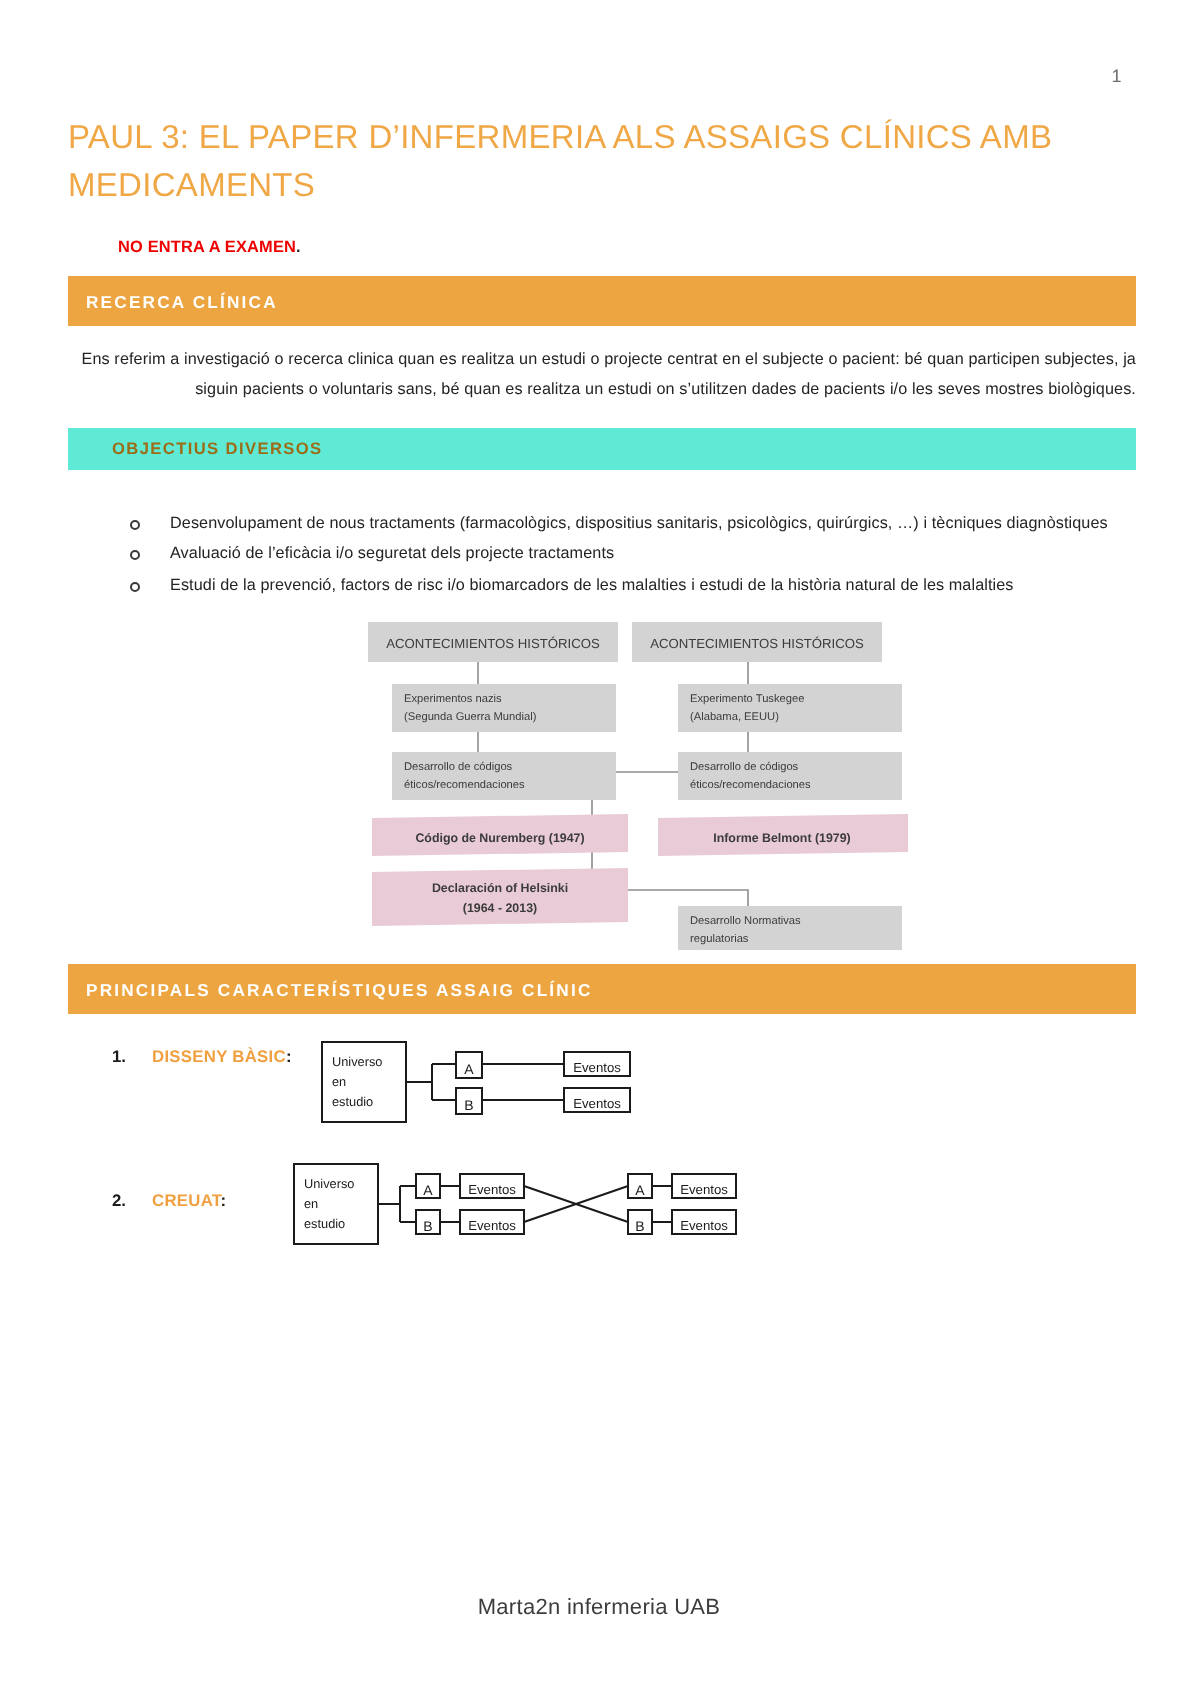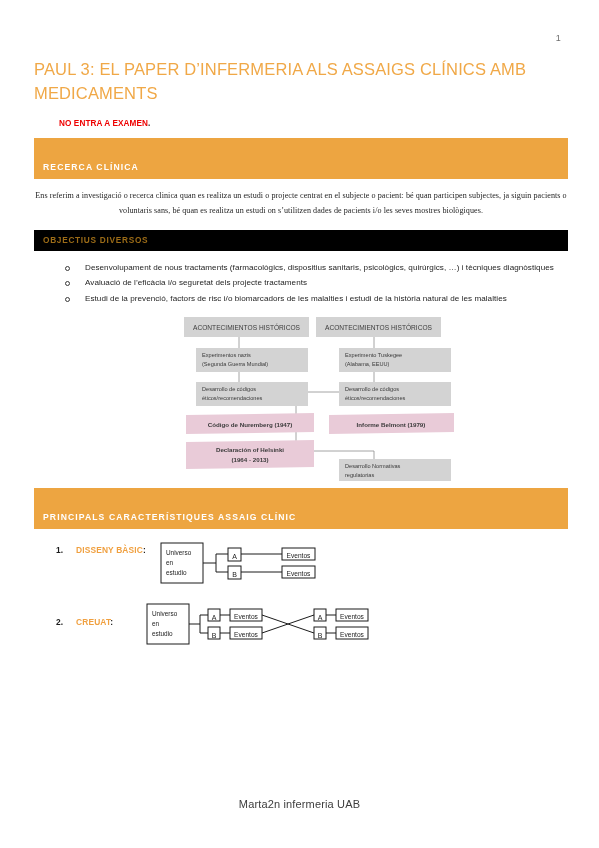--- a/index.html
+++ b/index.html
@@ -55,50 +55,49 @@
     color: #ee0000;
   }
 
   .band {
     margin-top: 10px;
     background: #eda541;
     color: #ffffff;
     font-size: 8.6px;
     font-weight: bold;
     letter-spacing: 1.1px;
-    padding: 24px 0 6px 9px;
+    padding: 8px 0 6px 9px;
     height: 11px;
     line-height: 11px;
   }
 
   .subband {
-    background: #000000;
+    background: #5eead4;
     color: #9c6c17;
     font-size: 8.3px;
     font-weight: bold;
     letter-spacing: 0.7px;
-    padding: 5px 0 5px 9px;
+    padding: 5px 0 5px 22px;
     margin-top: 11px;
     height: 11px;
     line-height: 11px;
   }
 
   p.body-text {
     margin: 9px 0 0 0;
     font-size: 8.1px;
     line-height: 1.92;
     color: #242424;
     letter-spacing: 0.06px;
-    text-align: center;
-    font-family: Liberation Serif, serif;
+    text-align: right;
   }
 
   ul.circle-list {
     list-style: none;
-    margin: 10px 0 0 0;
+    margin: 20px 0 0 0;
     padding: 0 0 0 29px;
   }
   ul.circle-list > li {
     position: relative;
     font-size: 8.1px;
     line-height: 1.78;
     color: #242424;
     padding-left: 22px;
     margin-bottom: 1px;
     letter-spacing: 0.05px;

